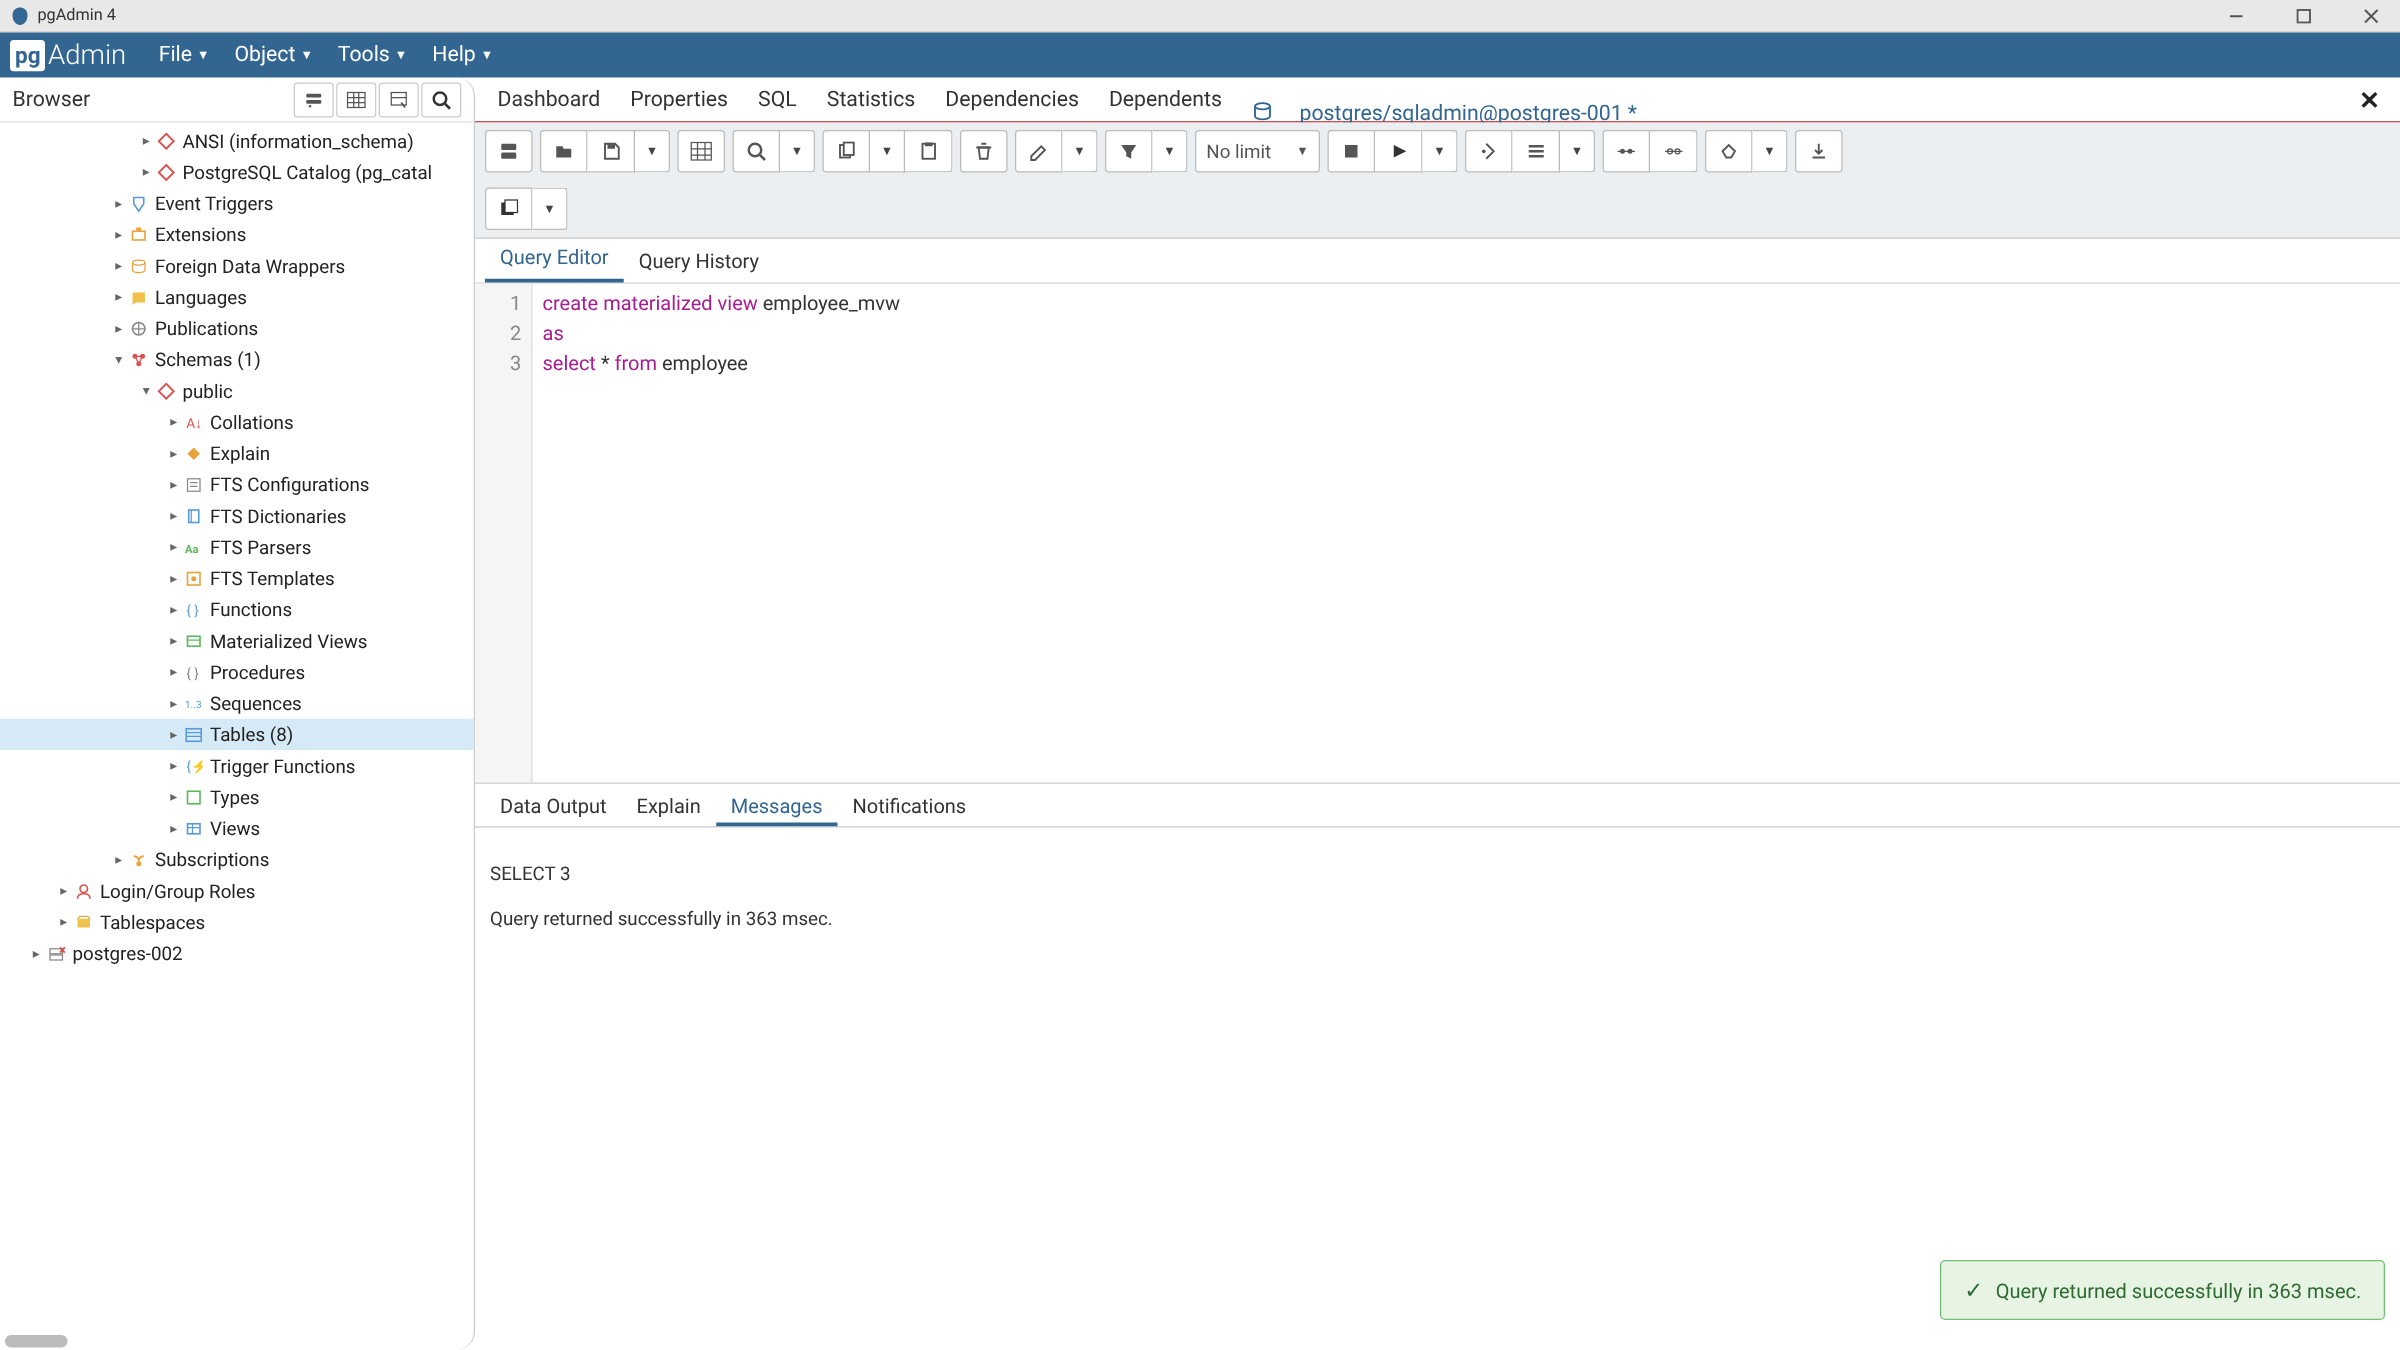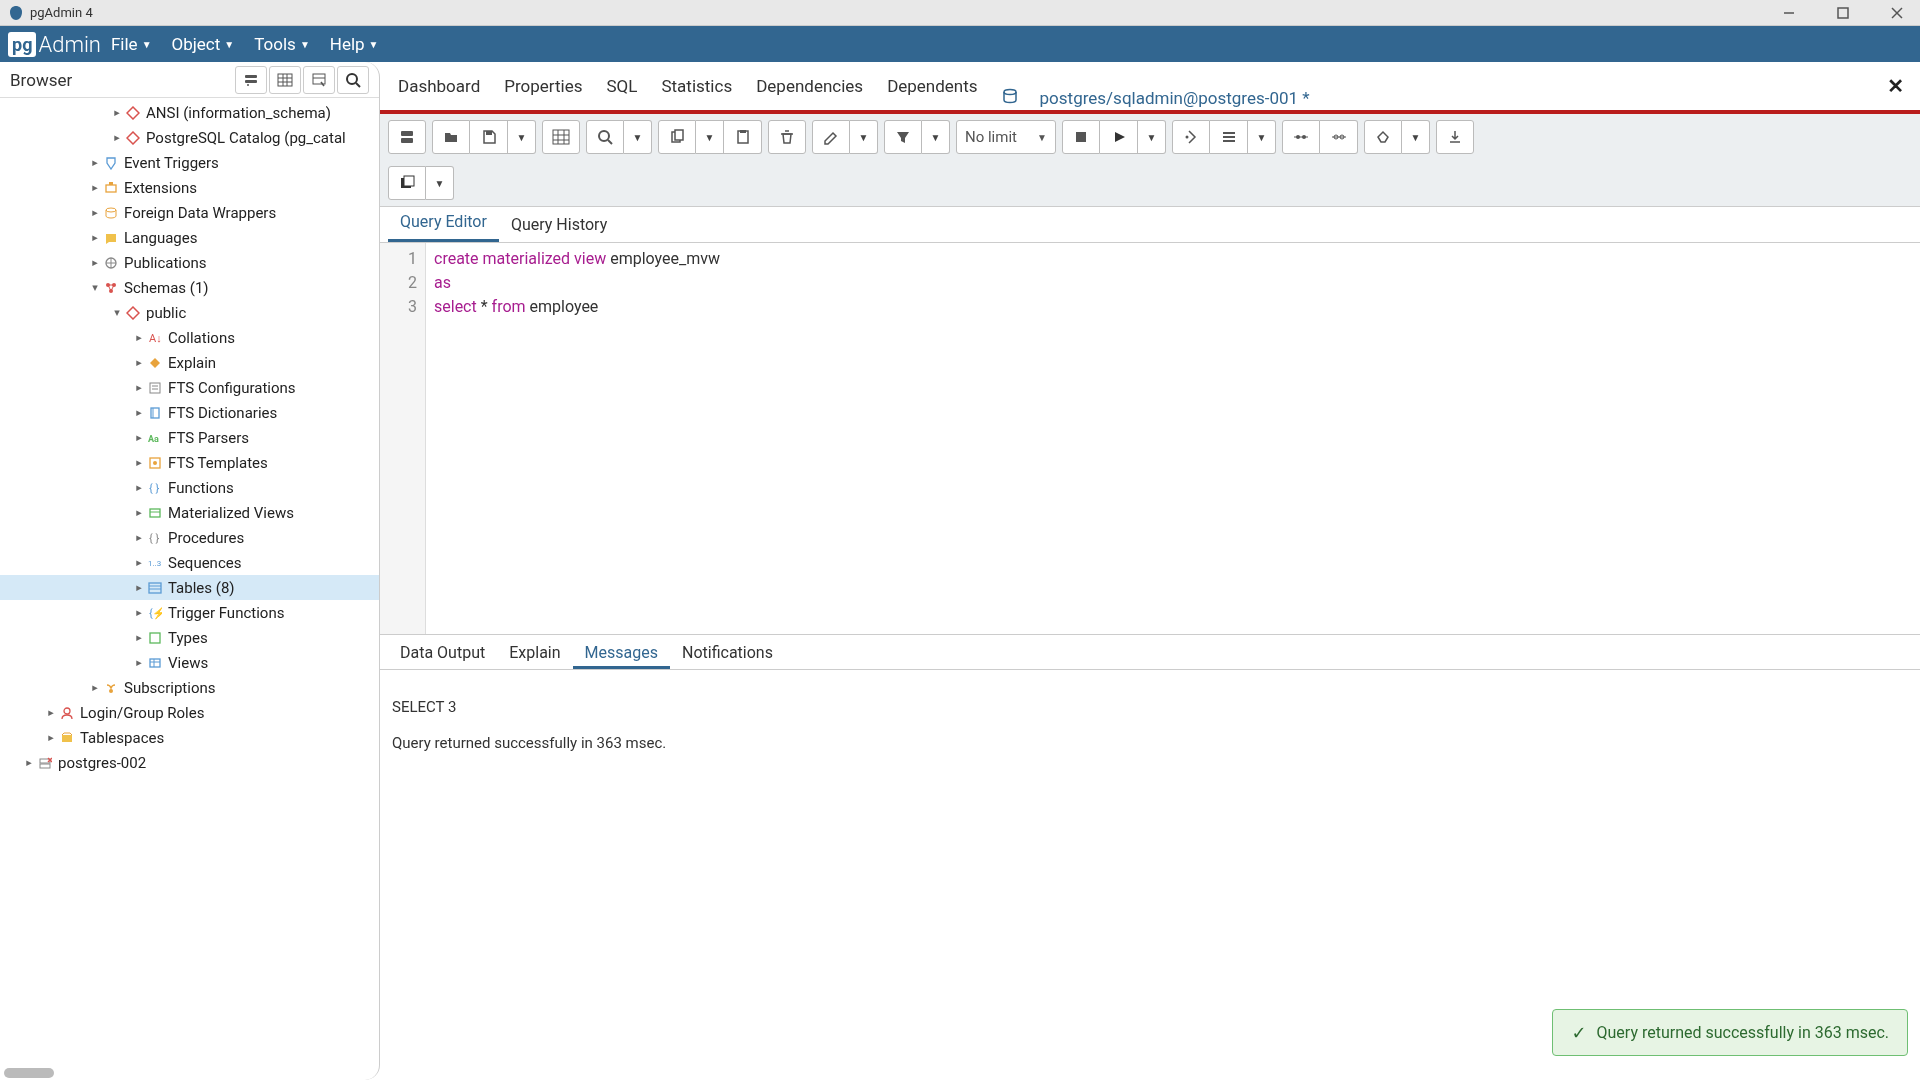--- a/index.html
+++ b/index.html
@@ -5,21 +5,21 @@
 * { margin: 0; padding: 0; box-sizing: border-box; font-family: -apple-system, BlinkMacSystemFont, "Segoe UI", Roboto, sans-serif; }
 body { background: #fff; font-size: 14px; color: #222; overflow: hidden; width: 1920px; height: 1080px; }
 
 .titlebar { height: 26px; background: #e8e8e8; display: flex; align-items: center; padding: 0 8px; border-bottom: 1px solid #ccc; }
 .titlebar-icon { width: 16px; height: 16px; margin-right: 6px; }
 .titlebar-title { font-size: 13px; color: #333; flex: 1; }
 .titlebar-btns { display: flex; gap: 24px; }
 .titlebar-btn { width: 30px; height: 20px; display: flex; align-items: center; justify-content: center; color: #555; }
 
 .menubar { height: 36px; background: #326690; display: flex; align-items: center; padding: 0 8px; }
-.logo { display: flex; align-items: flex-end; margin-right: 0; }
+.logo { display: flex; align-items: flex-end; margin-right: 16px; }
 .logo-box { background: #fff; color: #326690; font-weight: bold; padding: 2px 4px; border-radius: 3px; font-size: 18px; }
 .logo-text { color: #fff; font-size: 22px; margin-left: 2px; font-weight: 300; }
 .menu-item { color: #fff; font-size: 17px; padding: 6px 10px; display: flex; align-items: center; cursor: pointer; }
 .menu-chev { margin-left: 4px; font-size: 10px; }
 
 .main { display: flex; height: calc(100% - 62px); }
 
 .sidebar { width: 380px; border-right: 1px solid #ccc; display: flex; flex-direction: column; border-radius: 15px; }
 .sidebar-header { height: 36px; display: flex; align-items: center; padding: 0 10px; border-bottom: 1px solid #ddd; }
 .sidebar-title { font-size: 17px; color: #333; flex: 1; }
@@ -28,21 +28,21 @@
 
 .tree { flex: 1; overflow-y: auto; padding: 2px 0; position: relative; }
 .tree-row { display: flex; align-items: center; height: 25px; font-size: 15px; color: #222; cursor: pointer; }
 .tree-row.selected { background: #d5e9f7; }
 .tree-caret { width: 14px; display: inline-flex; justify-content: center; color: #666; font-size: 11px; }
 .tree-icon { width: 18px; height: 18px; margin-right: 4px; display: inline-flex; align-items: center; justify-content: center; }
 .tree-scrollbar { position: absolute; bottom: 2px; left: 4px; height: 10px; width: 50px; background: #bbb; border-radius: 5px; }
 
 .content { flex: 1; display: flex; flex-direction: column; }
 
-.tabs { height: 52px; display: flex; align-items: center; border-bottom: 4px solid #b91c1c; padding: 0 6px; }
+.tabs { height: 36px; display: flex; align-items: center; border-bottom: 1px solid #b91c1c; padding: 0 6px; }
 .tab { padding: 8px 12px; font-size: 17px; color: #333; cursor: pointer; }
 .tab.query { color: #326690; border-bottom: 3px solid #326690; display: flex; align-items: flex-start; gap: 22px; margin-top: 26px; }
 .tab-close { margin-left: auto; padding: 0 10px; font-size: 20px; font-weight: bold; cursor: pointer; }
 
 .toolbar { min-height: 68px; background: #eceff1; border-bottom: 1px solid #ccc; padding: 6px 8px; display: flex; flex-wrap: wrap; gap: 6px; align-items: center; }
 .tb-group { display: flex; }
 .tb-btn { height: 34px; min-width: 38px; background: #fff; border: 1px solid #bbb; display: flex; align-items: center; justify-content: center; cursor: pointer; font-size: 15px; color: #444; }
 .tb-btn:first-child { border-radius: 3px 0 0 3px; }
 .tb-btn:last-child { border-radius: 0 3px 3px 0; }
 .tb-btn:only-child { border-radius: 3px; }

